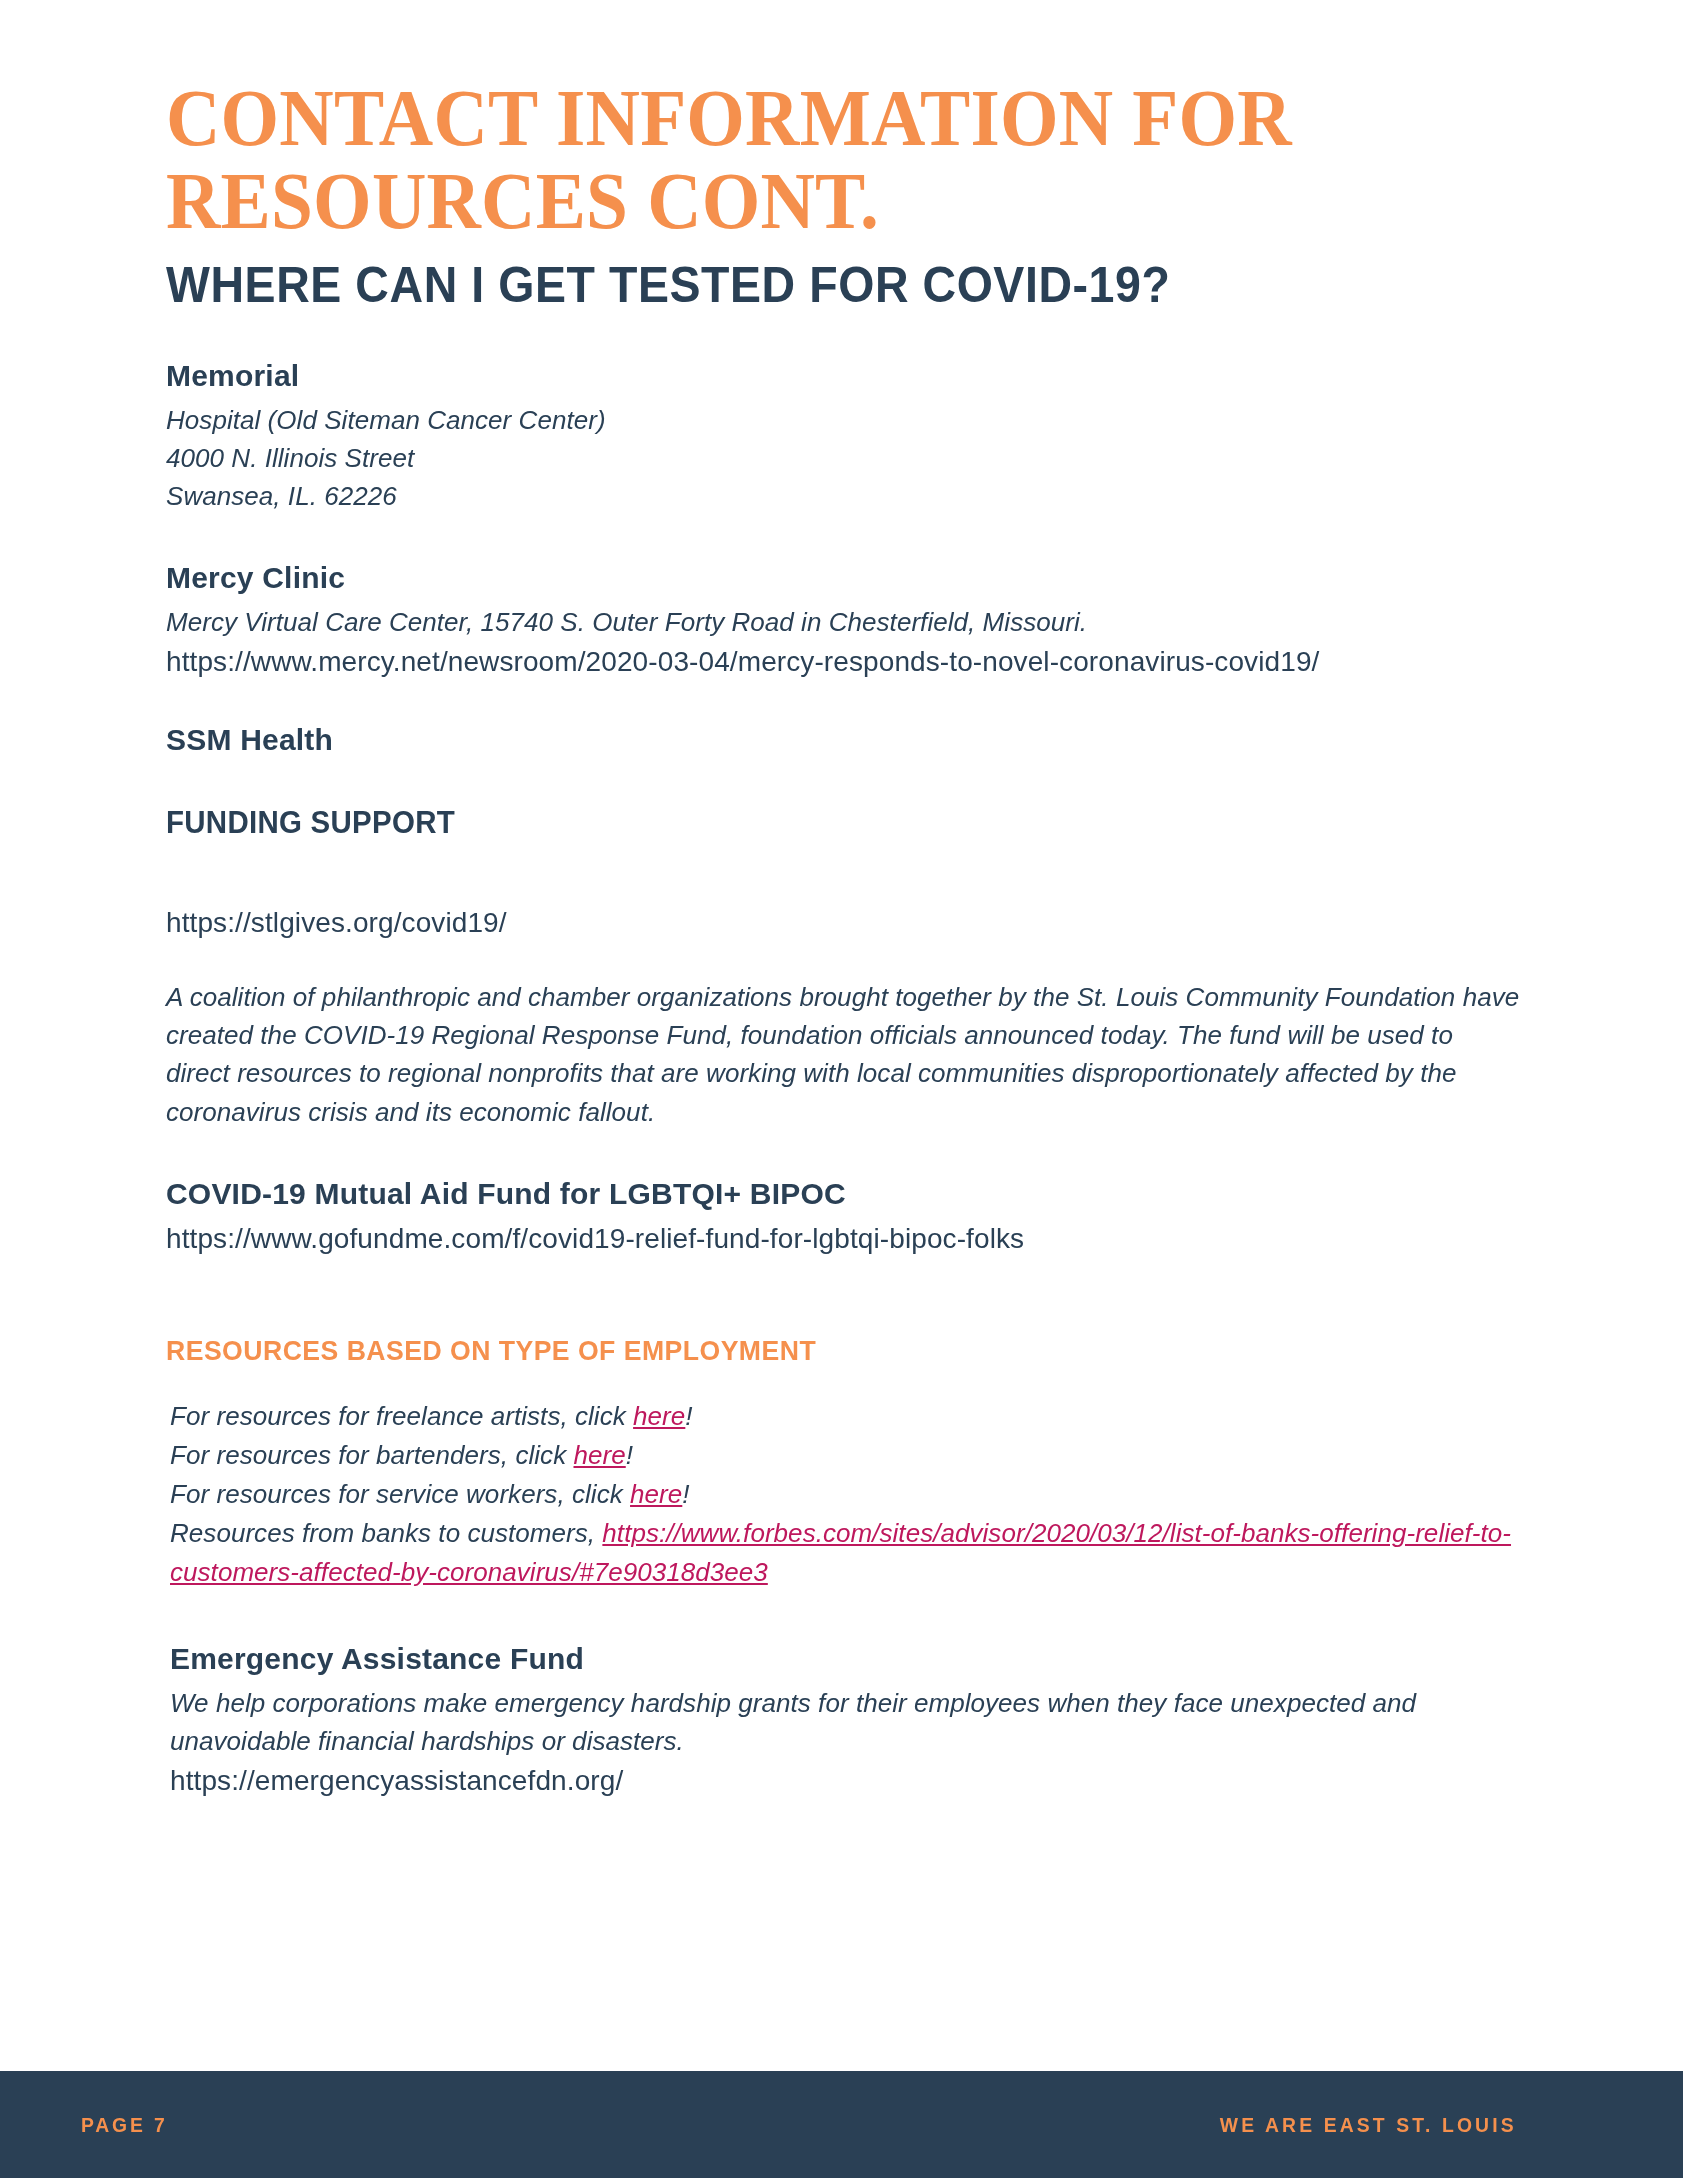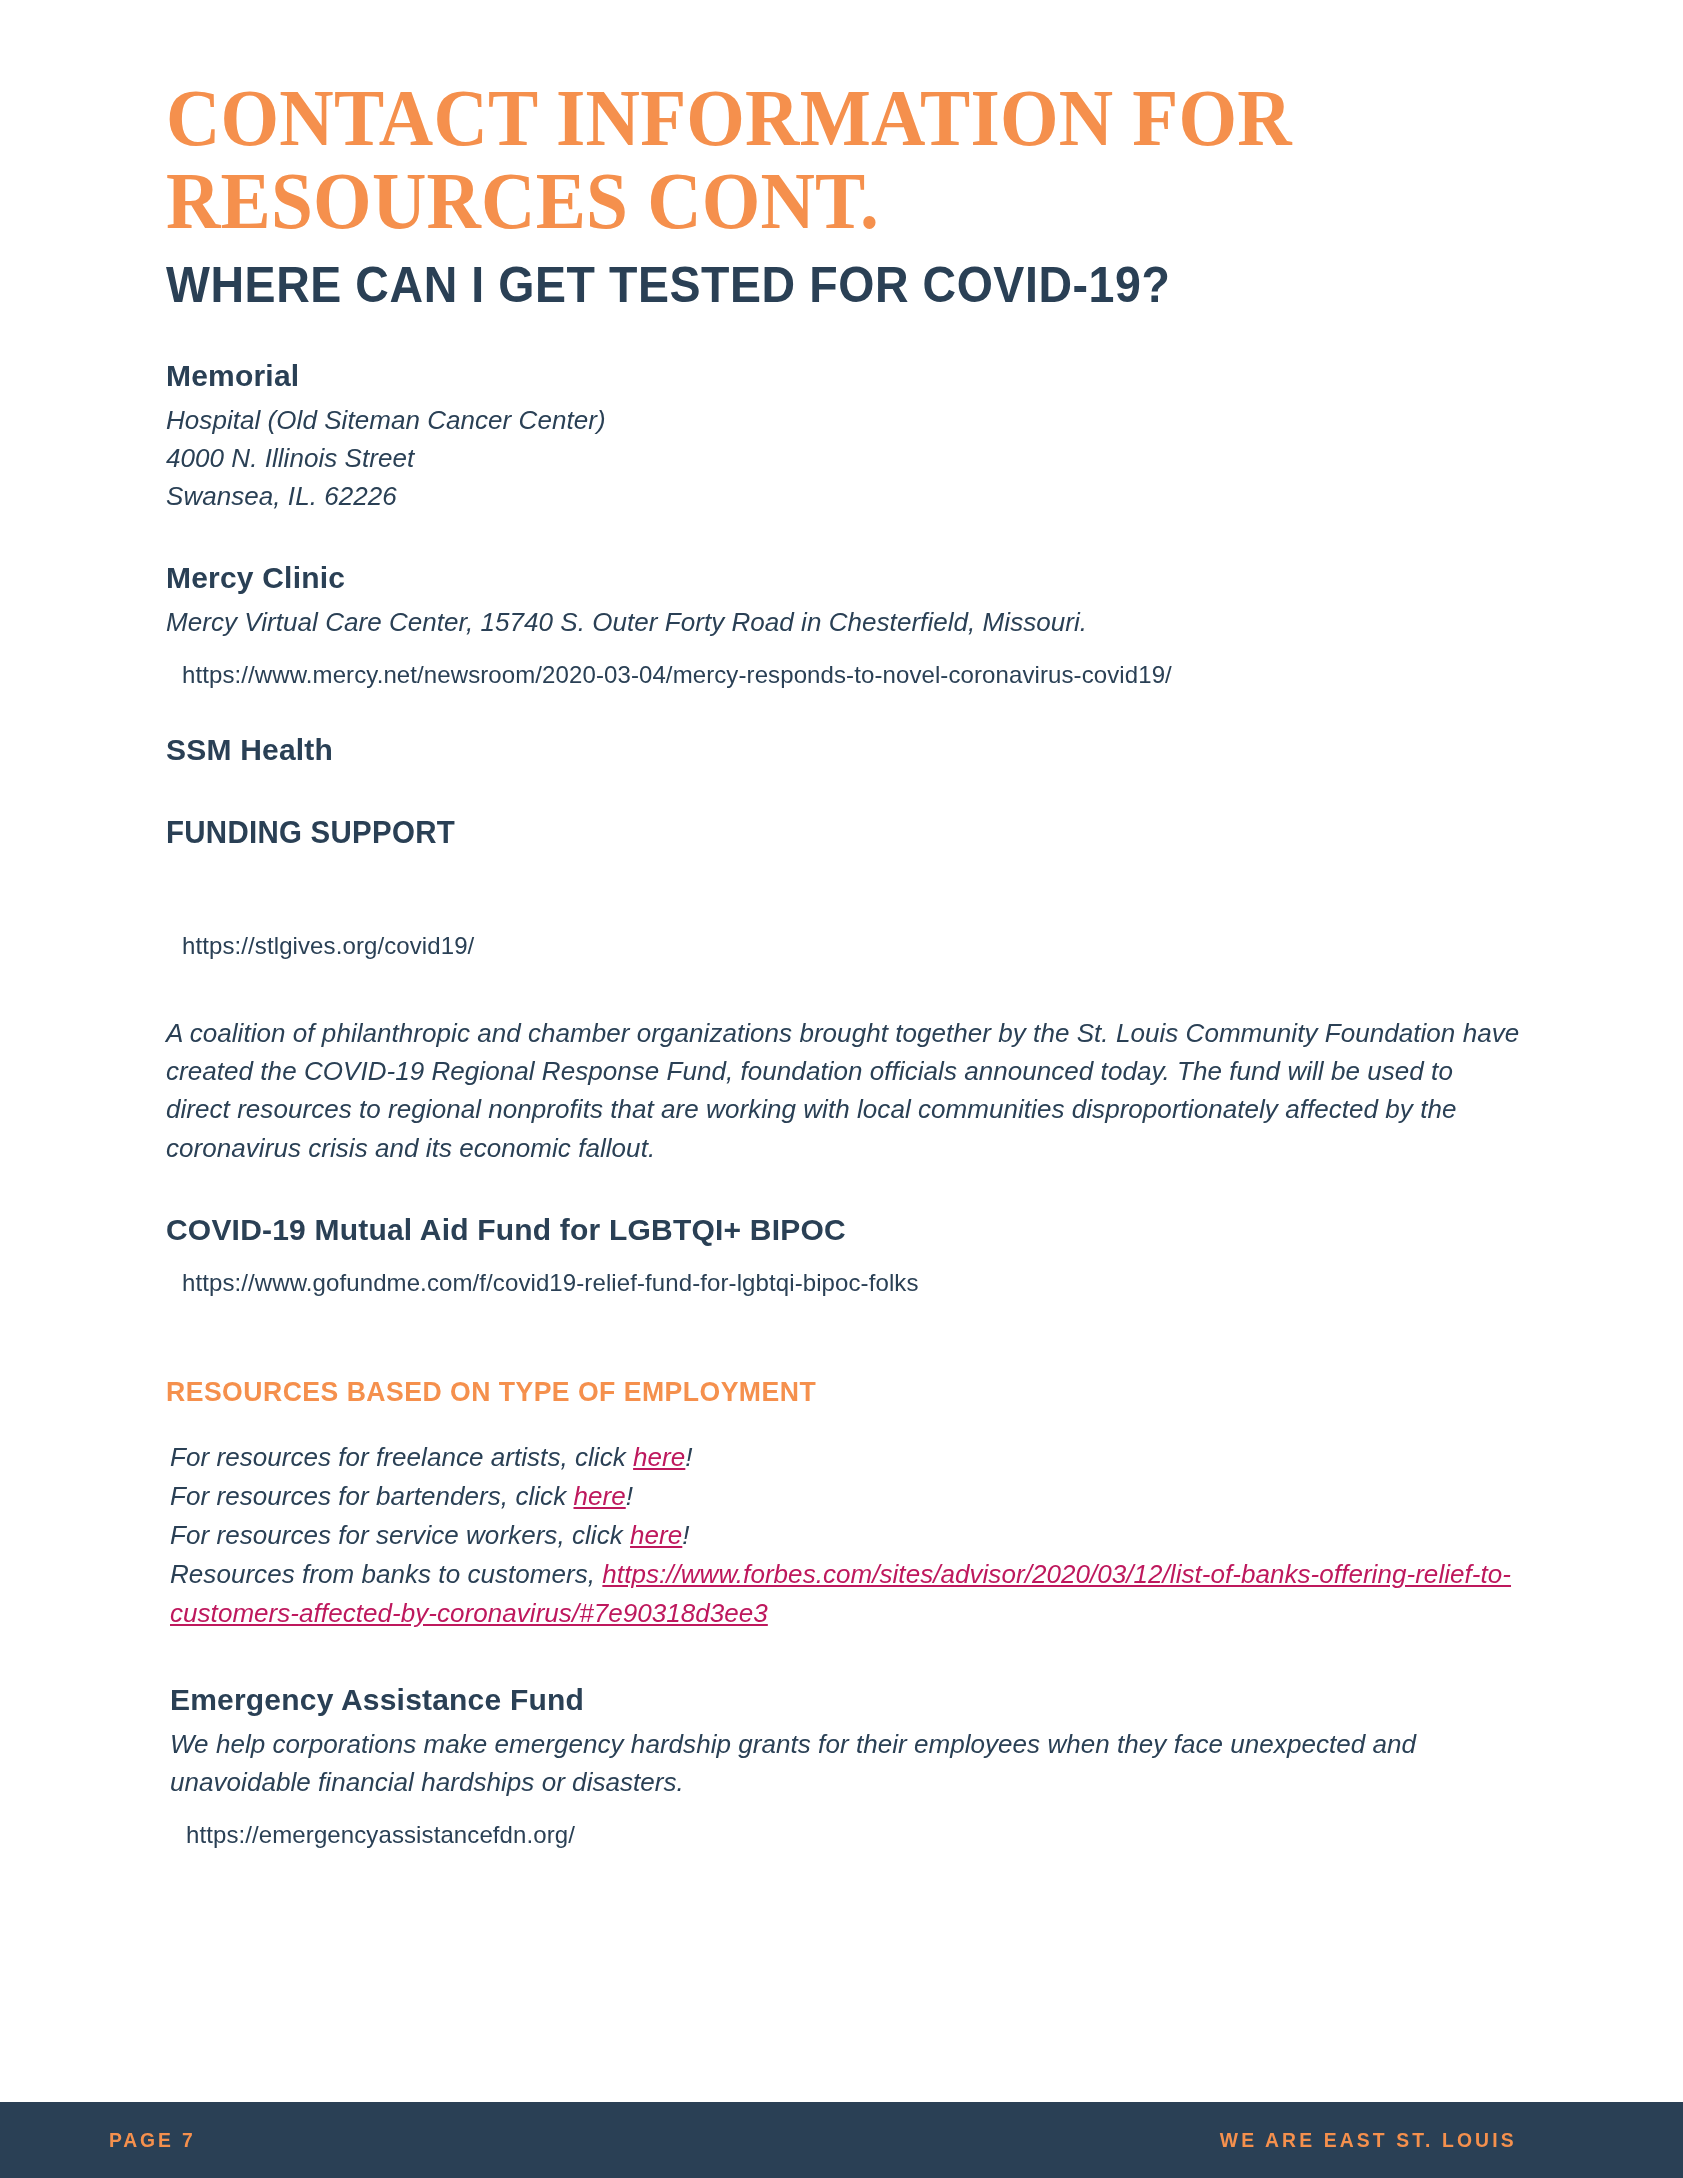--- a/index.html
+++ b/index.html
@@ -94,24 +94,24 @@
     margin: 0;
     font-weight: normal;
     font-style: italic;
   }
 
   .body-para { max-width: 1366px; }
 
   .url-line {
     font-family: "Liberation Sans", sans-serif;
     color: #2A4055;
-    font-size: 24px;
+    font-size: 28px;
     line-height: 1.5em;
     letter-spacing: 0.1px;
-    margin: 16px;
+    margin: 0;
     word-break: break-word;
   }
 
   a.link-plain,
   a.link-underline {
     color: #be185d;
     text-decoration: underline;
     text-underline-offset: 2px;
   }
 
@@ -124,26 +124,26 @@
   .emp-lines .body-line { line-height: 1.5em; }
 
   .long-url {
     max-width: 1376px;
     display: inline;
   }
 
   
   .footer {
     flex: 0 0 auto;
-    height: 76px;
+    height: 107px;
     background: #2A4055;
     display: flex;
     align-items: center;
     justify-content: space-between;
-    padding: 0 166px 0 109px;
+    padding: 0 166px 0 81px;
     box-sizing: border-box;
   }
 
   .footer-text {
     font-family: "Liberation Sans", sans-serif;
     font-weight: bold;
     color: #F5904D;
     font-size: 21px;
     letter-spacing: 3.1px;
     transform: scaleX(0.92);

